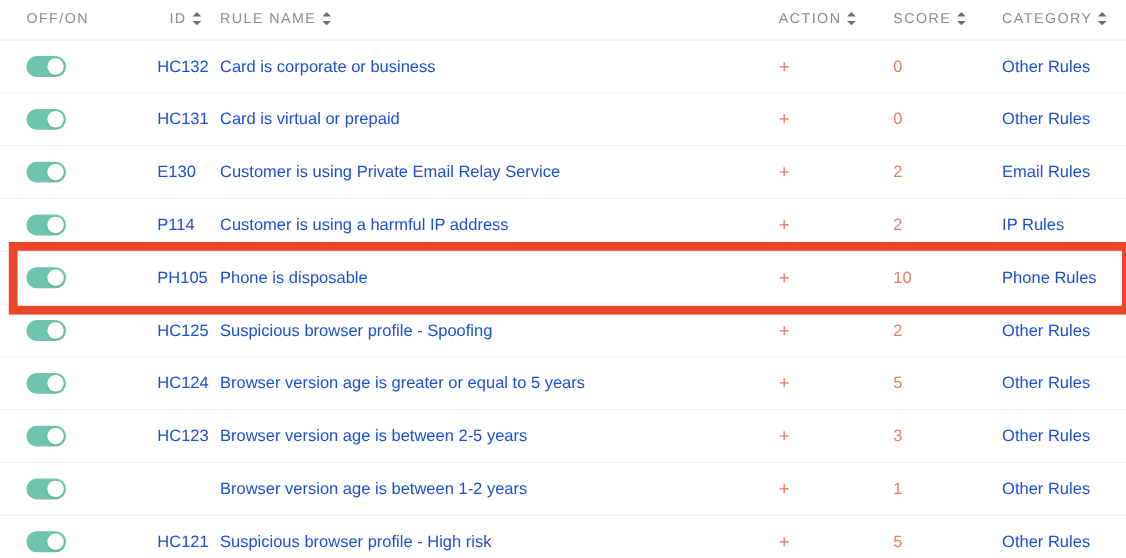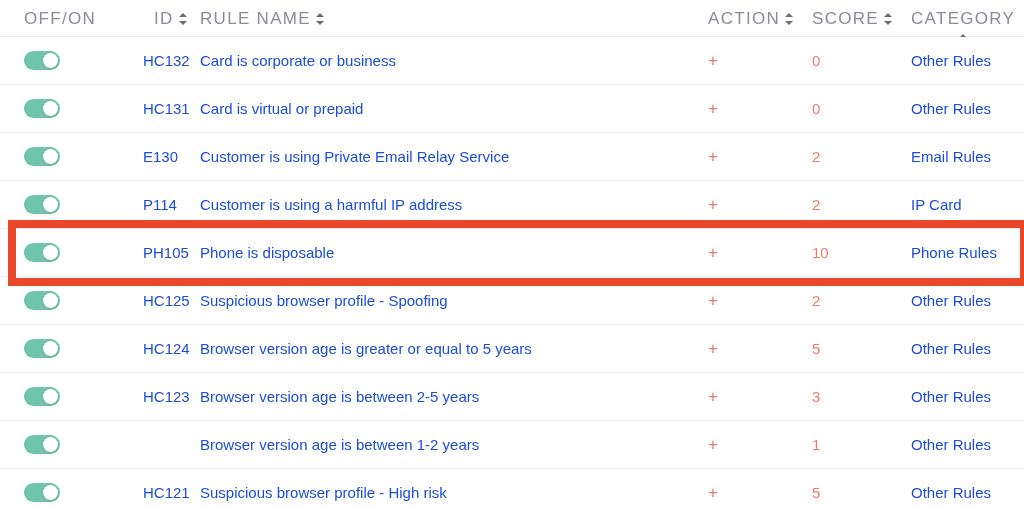--- a/index.html
+++ b/index.html
@@ -26,38 +26,38 @@
   
   .table-header {
     position: relative;
     height: 36px;
     border-bottom: 1px solid #e9e9ec;
     background: #ffffff;
   }
   .th {
     position: absolute;
     top: 9px;
-    font-size: 17px;
+    font-size: 13px;
     letter-spacing: 1.3px;
     color: #8c8c99;
     white-space: nowrap;
     display: flex;
     align-items: center;
     gap: 5px;
     cursor: pointer;
     user-select: none;
     justify-content: flex-end;
   }
   .th.static { cursor: default; }
   .th-offon   { left: 24px; }
   .th-id      { left: 154px; }
   .th-rule    { left: 200px; }
   .th-action  { left: 708px; }
   .th-score   { left: 812px; }
-  .th-category{ left: 911px; flex-direction: column; }
+  .th-category{ left: 911px; }
 
   .sort-icon {
     display: inline-block;
     width: 8px;
     height: 12px;
     position: relative;
     flex: 0 0 auto;
   }
   .sort-icon::before,
   .sort-icon::after {
@@ -209,21 +209,21 @@
       <div class="table-row">
         <div class="cell cell-toggle">
           <div class="toggle">
             <div class="knob"></div>
           </div>
         </div>
         <div class="cell cell-id">P114</div>
         <div class="cell cell-rule">Customer is using a harmful IP address</div>
         <div class="cell cell-action">+</div>
         <div class="cell cell-score">2</div>
-        <div class="cell cell-category">IP Card</div>
+        <div class="cell cell-category">IP Rules</div>
       </div>
       <div class="table-row">
         <div class="cell cell-toggle">
           <div class="toggle">
             <div class="knob"></div>
           </div>
         </div>
         <div class="cell cell-id">PH105</div>
         <div class="cell cell-rule">Phone is disposable</div>
         <div class="cell cell-action">+</div>

